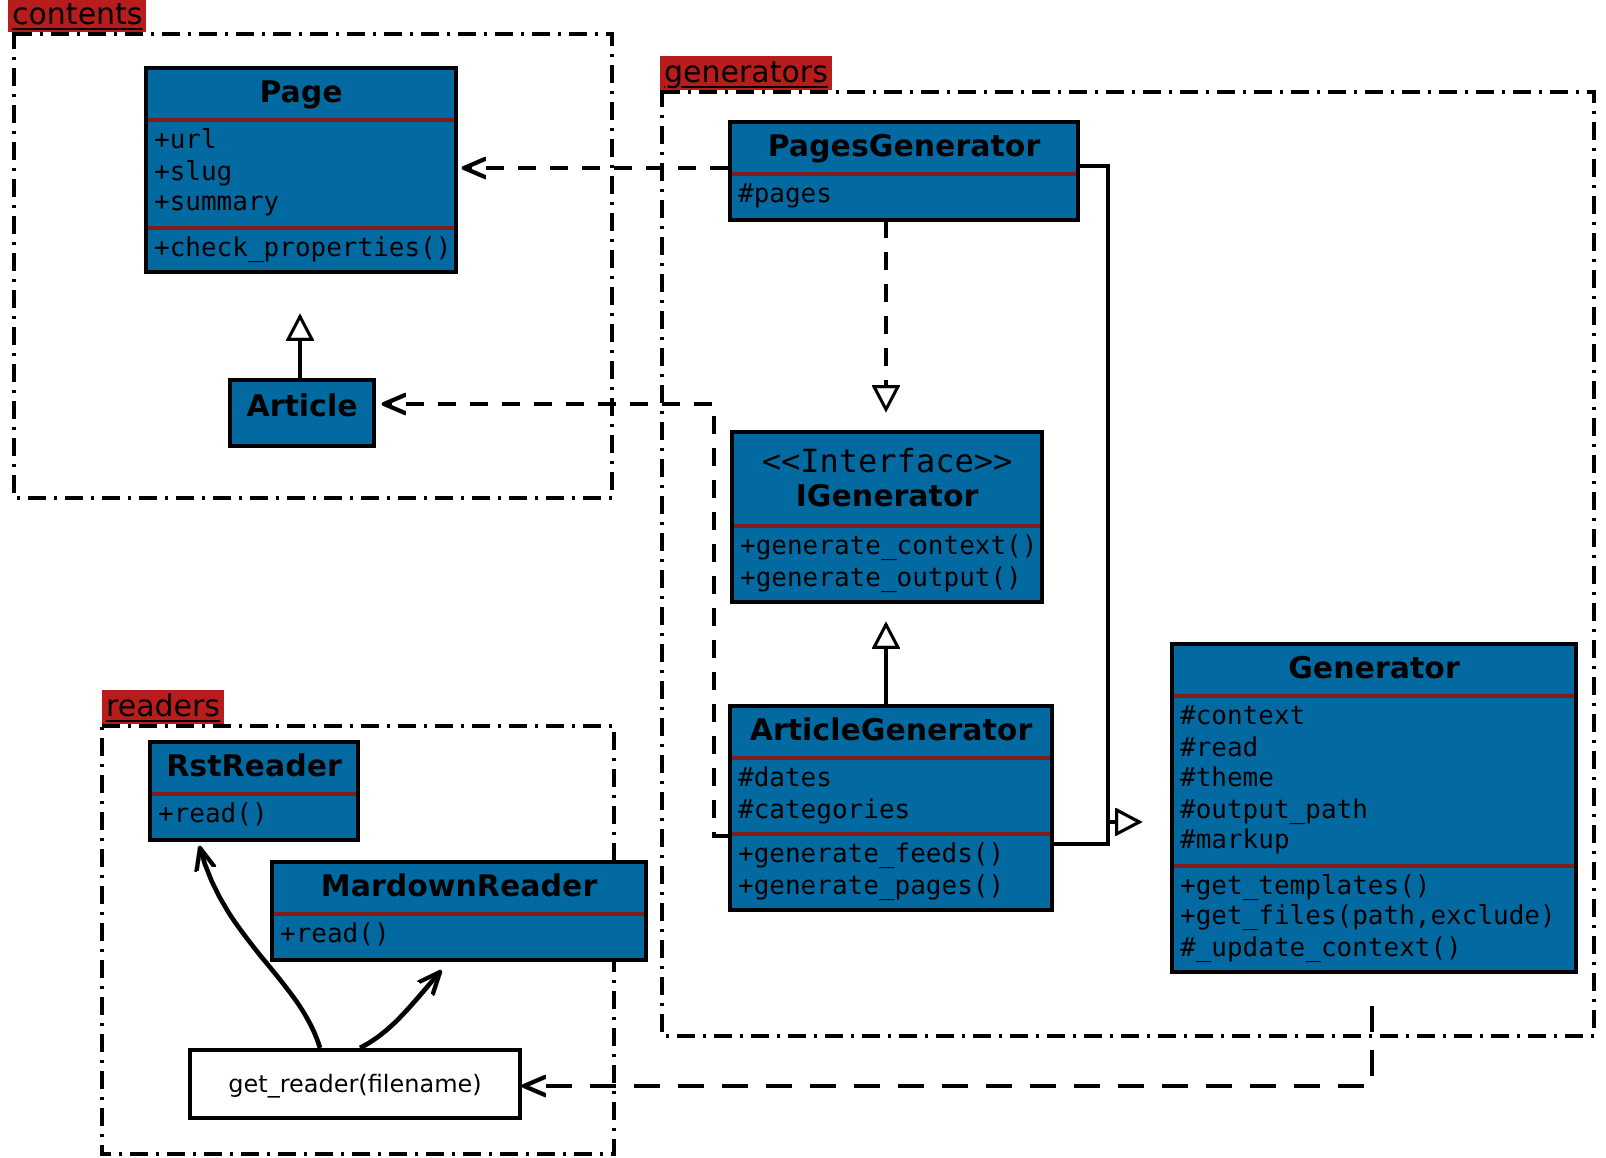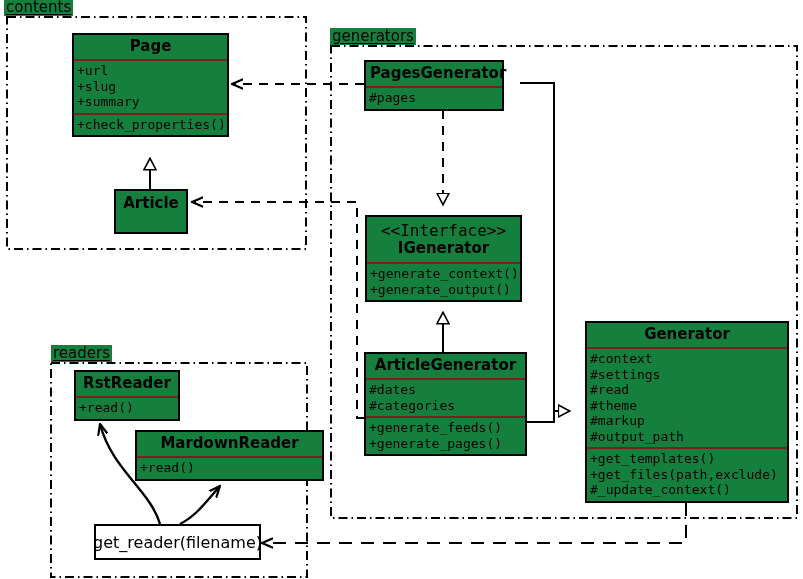--- a/index.html
+++ b/index.html
@@ -24,31 +24,31 @@
     height: 579px;
     pointer-events: none;
   }
   .pkg-label {
     position: absolute;
     font-size: 15px;
     color: #000;
     white-space: nowrap;
     text-decoration: underline;
     text-underline-offset: 2px;
-    background: #15803d;
+    background: #b91c1c;
     padding: 0 2px;
     line-height: 1.1;
   }
 
   
   .cls {
     position: absolute;
     box-sizing: border-box;
     border: 2px solid #000;
-    background: #15803d;
+    background: #0369a1;
   }
   .cls .hdr {
     box-sizing: border-box;
     text-align: center;
     font-weight: bold;
     font-size: 15px;
     color: #000;
     padding: 3px 4px 4px 4px;
     line-height: 1.15;
     white-space: nowrap;
@@ -75,21 +75,21 @@
     white-space: nowrap;
   }
   .fn-box {
     position: absolute;
     box-sizing: border-box;
     border: 2px solid #000;
     background: #ffffff;
     display: flex;
     align-items: center;
     justify-content: center;
-    font-size: 16px;
+    font-size: 12px;
     color: #000;
     white-space: nowrap;
   }
 </style>
 </head>
 <body>
 
 <div id="diagram">
 
   <svg class="layer">
@@ -165,24 +165,24 @@
       <div>+url</div>
       <div>+slug</div>
       <div>+summary</div>
     </div>
     <div class="compartment sep">
       <div>+check_properties()</div>
     </div>
   </div>
 
   <div class="cls" style="left:114px; top:189px; width:74px;">
-    <div class="hdr" style="padding:4px 6px 20px 6px;">Article</div>
-  </div>
-
-  <div class="cls" style="left:364px; top:60px; width:140px;">
+    <div class="hdr" style="padding:4px 6px 10px 6px;">Article</div>
+  </div>
+
+  <div class="cls" style="left:364px; top:60px; width:176px;">
     <div class="hdr">PagesGenerator</div>
     <div class="compartment sep">
       <div>#pages</div>
     </div>
   </div>
 
   <div class="cls" style="left:365px; top:215px; width:157px;">
     <div class="hdr" style="padding:4px 4px 5px 4px;">
       <span class="stereo">&lt;&lt;Interface&gt;&gt;</span>
       <span>IGenerator</span>
@@ -202,25 +202,24 @@
     <div class="compartment sep">
       <div>+generate_feeds()</div>
       <div>+generate_pages()</div>
     </div>
   </div>
 
   <div class="cls" style="left:585px; top:321px; width:204px;">
     <div class="hdr">Generator</div>
     <div class="compartment sep">
       <div>#context</div>
-      <div>#settings</div>
       <div>#read</div>
       <div>#theme</div>
+      <div>#output_path</div>
       <div>#markup</div>
-      <div>#output_path</div>
     </div>
     <div class="compartment sep">
       <div>+get_templates()</div>
       <div>+get_files(path,exclude)</div>
       <div>#_update_context()</div>
     </div>
   </div>
 
   <div class="cls" style="left:74px; top:370px; width:106px;">
     <div class="hdr">RstReader</div>

